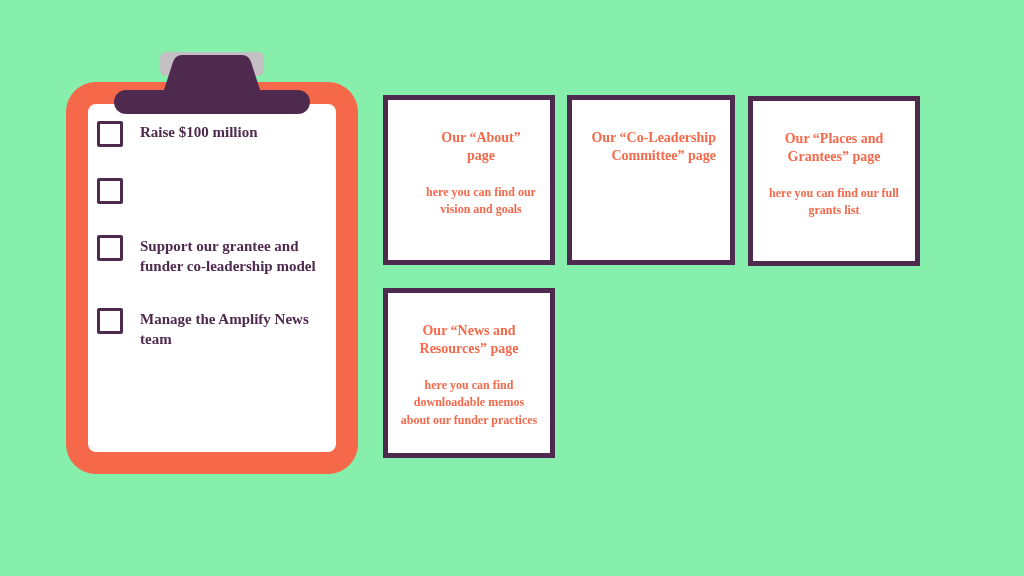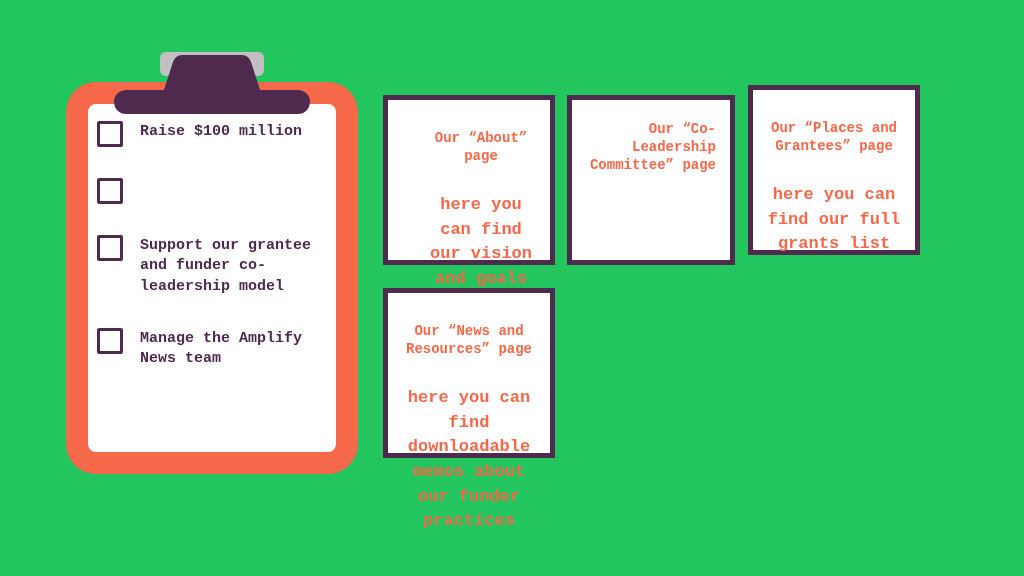--- a/index.html
+++ b/index.html
@@ -4,22 +4,22 @@
 <style>
   :root{
     --coral:#F5684A;
     --purple:#4E2A4E;
     --silver:#C3BFC2;
   }
   html,body{margin:0;padding:0;background:#ffffff;}
   .canvas{
     position:relative;
     width:1024px;height:576px;
-    background:#22c55e;
-    font-family:Liberation Mono, monospace;
+    background:#86efac;
+    font-family:Liberation Serif, serif;
     overflow:hidden;
   }
 
   
   .clipboard{position:absolute;left:66px;top:52px;width:292px;height:424px;}
   .clipboard-body{
     position:absolute;left:0;top:30px;width:292px;height:392px;
     background:var(--coral);border-radius:30px;
   }
   .clipboard-paper{
@@ -48,26 +48,26 @@
     position:absolute;width:172px;height:170px;box-sizing:border-box;
     border:5px solid var(--purple);background:#ffffff;
     text-align:center;padding:16px 8px 8px;
   }
   .card-title{
     color:var(--coral);font-weight:700;font-size:14px;line-height:1.3;
     height:62px;display:flex;align-items:center;justify-content:center;
     padding:0 6px;
   }
   .card-body{
-    color:var(--coral);font-weight:700;font-size:17px;line-height:1.45;
-    margin-top:15px;padding:0 2px;
+    color:var(--coral);font-weight:700;font-size:12px;line-height:1.45;
+    margin-top:6px;padding:0 2px;
   }
   .card-about{left:383px;top:95px;padding-left:32px;}
   .card-coleadership{left:567px;top:95px;width:168px;text-align:right;}
-  .card-places{left:748px;top:85px;}
+  .card-places{left:748px;top:96px;}
   .card-news{left:383px;top:288px;}
 </style>
 </head>
 <body>
 
 <div class="canvas">
 
   <div class="clipboard">
     <div class="clipboard-body"></div>
     <div class="clipboard-paper"></div>

